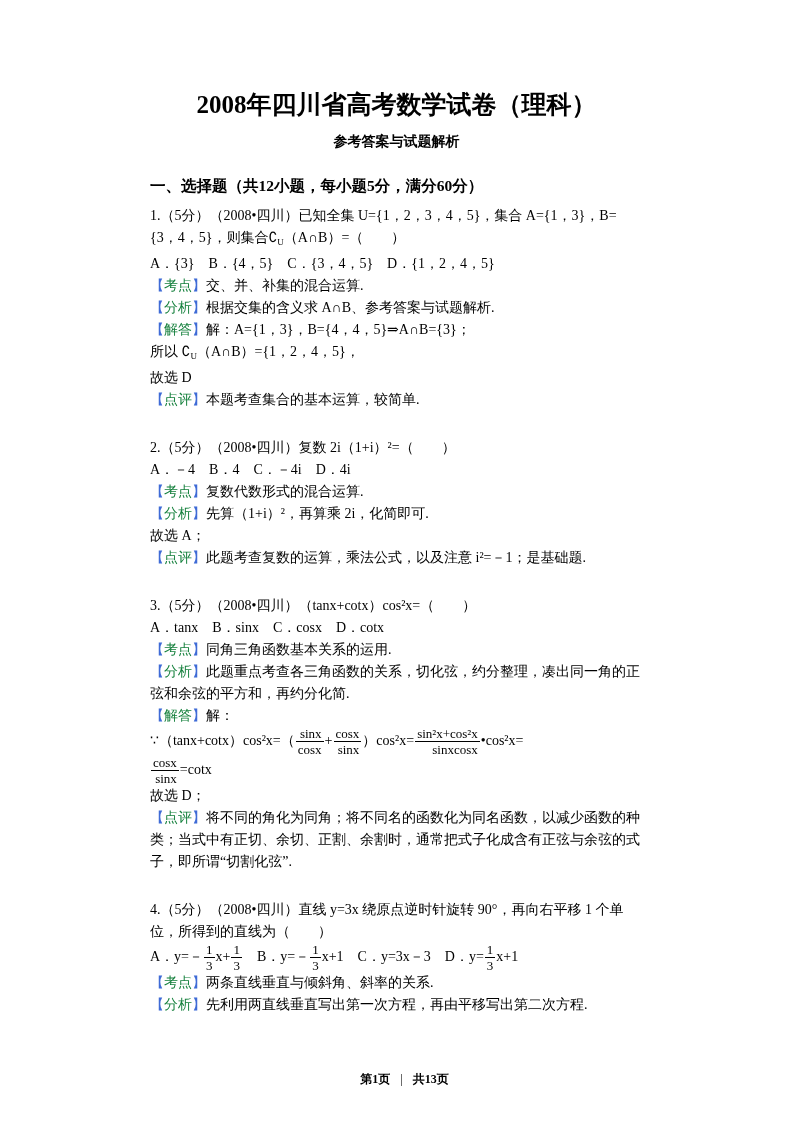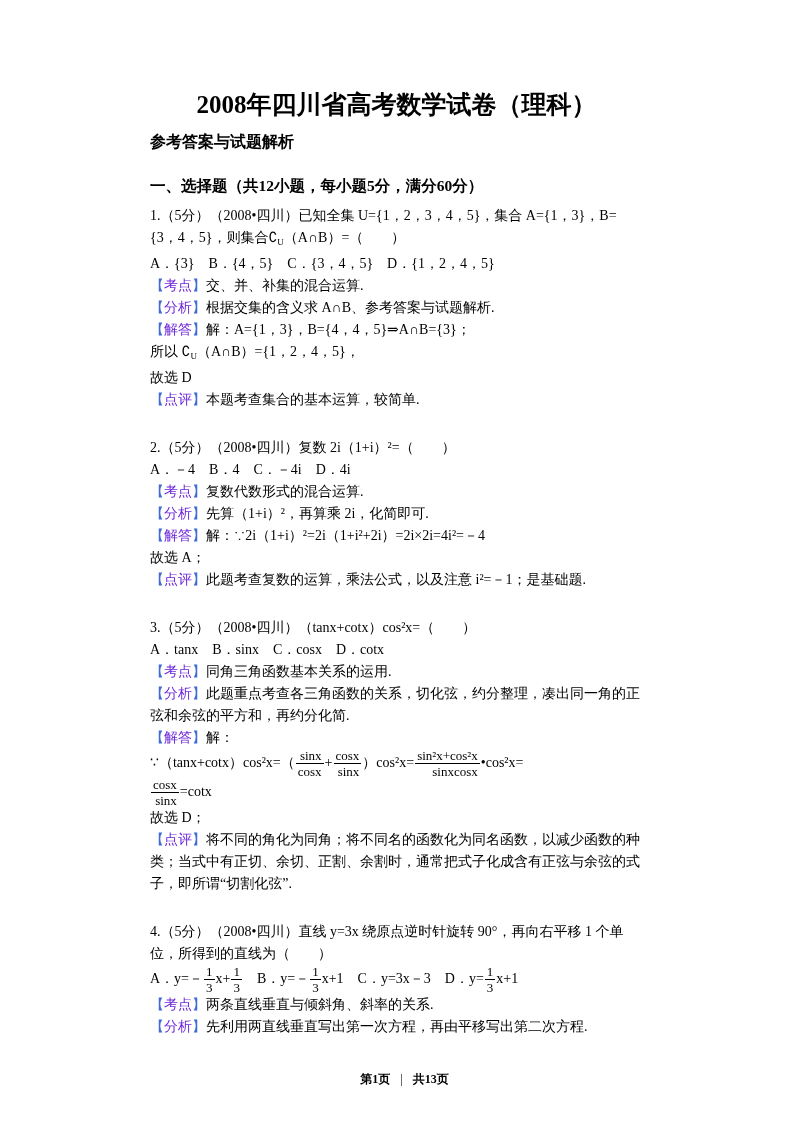--- a/index.html
+++ b/index.html
@@ -19,34 +19,34 @@
   }
   .title {
     margin: 0;
     text-align: center;
     font-size: 25px;
     font-weight: 700;
     line-height: 34px;
   }
   .subtitle {
     margin: 9px 0 0 0;
-    text-align: left;
-    font-size: 16px;
+    text-align: center;
+    font-size: 14px;
     font-weight: 700;
   }
   .section-heading {
     margin: 22px 0 0 0;
     font-size: 15.5px;
     font-weight: 700;
   }
   .q { margin-top: 26px; }
   .q.first { margin-top: 8px; }
   p.line { margin: 0; }
   .tag-brk { color: #3f6bd6; }
-  .tag-txt { color: #6d28d9; }
+  .tag-txt { color: #15803d; }
   .sub { font-size: 9px; vertical-align: -3px; }
   .frac {
     display: inline-block;
     vertical-align: middle;
     text-align: right;
     font-size: 13px;
     line-height: 13px;
     padding: 0 1px;
   }
   .frac .num { display: block; border-bottom: 1px solid #000; padding: 0 2px 1px 2px; }
@@ -79,21 +79,20 @@
     <p class="line"><span>所以 ∁</span><span class="sub">U</span><span>（A∩B）={1，2，4，5}，</span></p>
     <p class="line"><span>故选 D</span></p>
     <p class="line"><span class="tag-brk">【</span><span class="tag-txt">点评</span><span class="tag-brk">】</span><span>本题考查集合的基本运算，较简单.</span></p>
   </div>
 
   <div class="q">
     <p class="line"><span>2.（5分）（2008•四川）复数 2i（1+i）²=（　　）</span></p>
     <p class="line"><span>A．－4　B．4　C．－4i　D．4i</span></p>
     <p class="line"><span class="tag-brk">【</span><span class="tag-txt">考点</span><span class="tag-brk">】</span><span>复数代数形式的混合运算.</span></p>
     <p class="line"><span class="tag-brk">【</span><span class="tag-txt">分析</span><span class="tag-brk">】</span><span>先算（1+i）²，再算乘 2i，化简即可.</span></p>
-    <p class="line"><span class="tag-brk">【</span><span class="tag-txt">解答</span><span class="tag-brk">】</span><span>解：∵2i（1+i）²=2i（1+i²+2i）=2i×2i=4i²=－4</span></p>
     <p class="line"><span>故选 A；</span></p>
     <p class="line"><span class="tag-brk">【</span><span class="tag-txt">点评</span><span class="tag-brk">】</span><span>此题考查复数的运算，乘法公式，以及注意 i²=－1；是基础题.</span></p>
   </div>
 
   <div class="q">
     <p class="line"><span>3.（5分）（2008•四川）（tanx+cotx）cos²x=（　　）</span></p>
     <p class="line"><span>A．tanx　B．sinx　C．cosx　D．cotx</span></p>
     <p class="line"><span class="tag-brk">【</span><span class="tag-txt">考点</span><span class="tag-brk">】</span><span>同角三角函数基本关系的运用.</span></p>
     <p class="line"><span class="tag-brk">【</span><span class="tag-txt">分析</span><span class="tag-brk">】</span><span>此题重点考查各三角函数的关系，切化弦，约分整理，凑出同一角的正弦和余弦的平方和，再约分化简.</span></p>
     <p class="line"><span class="tag-brk">【</span><span class="tag-txt">解答</span><span class="tag-brk">】</span><span>解：</span></p>

